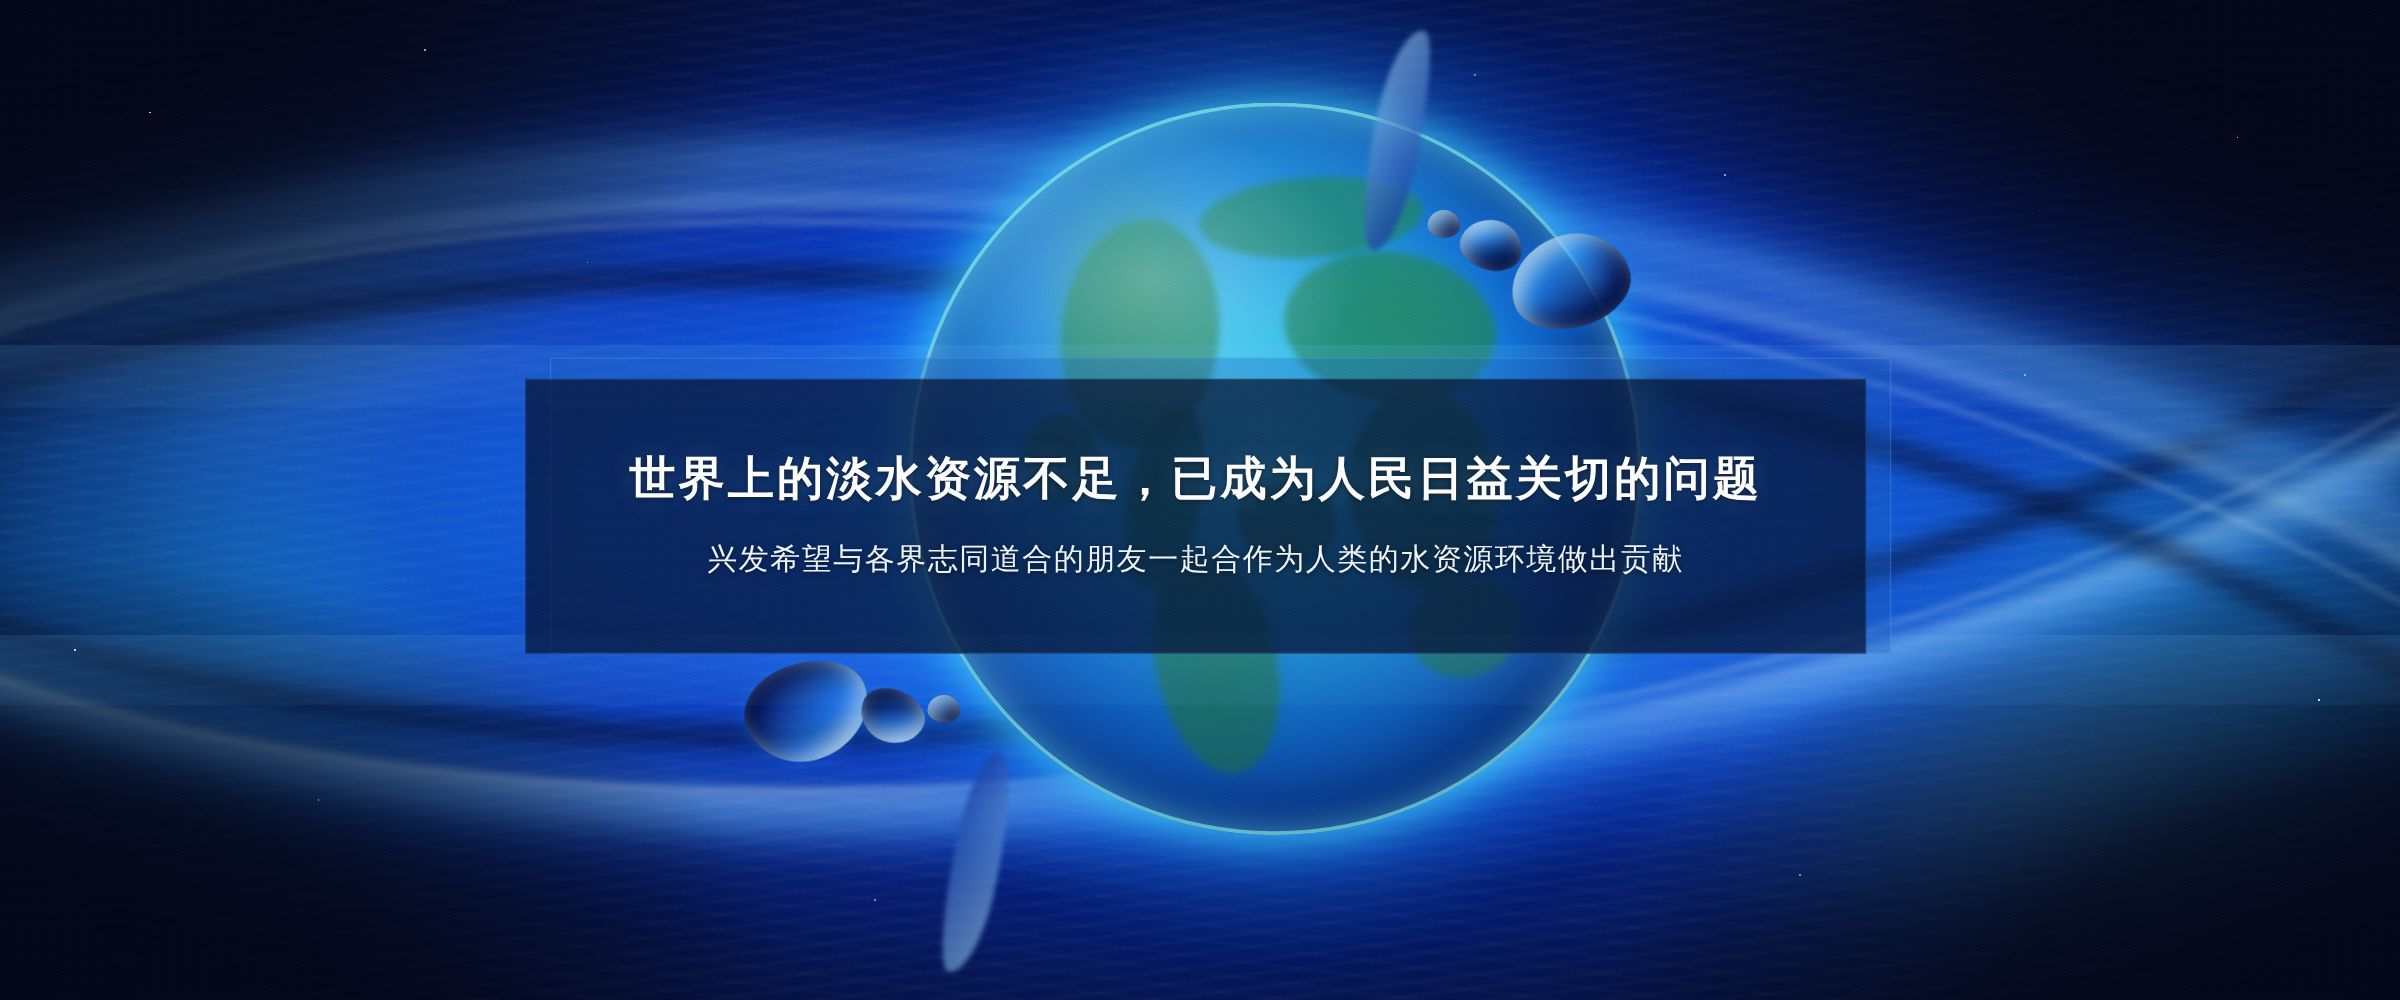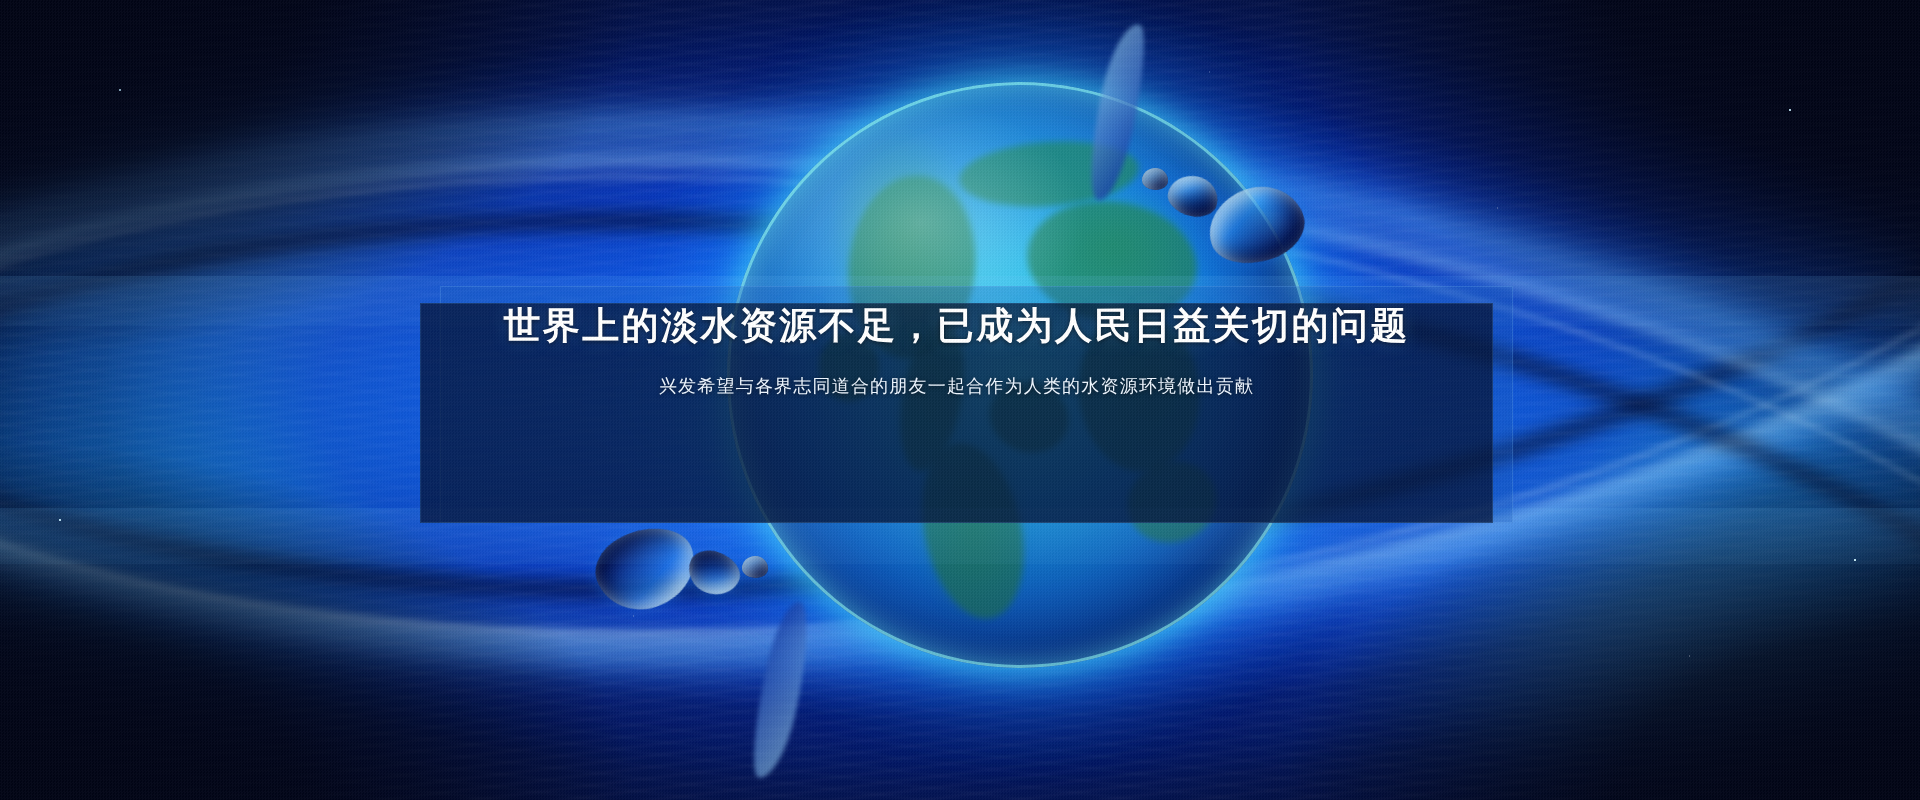--- a/index.html
+++ b/index.html
@@ -302,34 +302,35 @@
   }
   .plate-inner{
     position:absolute;
     left:420px; top:303px;
     width:1073px; height:220px;
     background:rgba(3,14,44,.70);
     border:1px solid rgba(90,160,230,.18);
     display:flex;
     flex-direction:column;
     align-items:center;
+    justify-content:center;
   }
   .headline{
     color:#ffffff;
     font-size:37px;
     font-weight:700;
     letter-spacing:2.4px;
     line-height:1.2;
     white-space:nowrap;
     text-shadow:0 1px 5px rgba(0,0,0,.55), 0 0 18px rgba(120,200,255,.25);
     margin:0 0 26px 0;
   }
   .subline{
     color:#eef6ff;
-    font-size:18px;
+    font-size:24px;
     font-weight:400;
     letter-spacing:1.2px;
     line-height:1.4;
     white-space:nowrap;
     text-shadow:0 1px 4px rgba(0,0,0,.6);
     margin:0;
   }
   .noise{
     position:absolute; inset:0;
     pointer-events:none;

